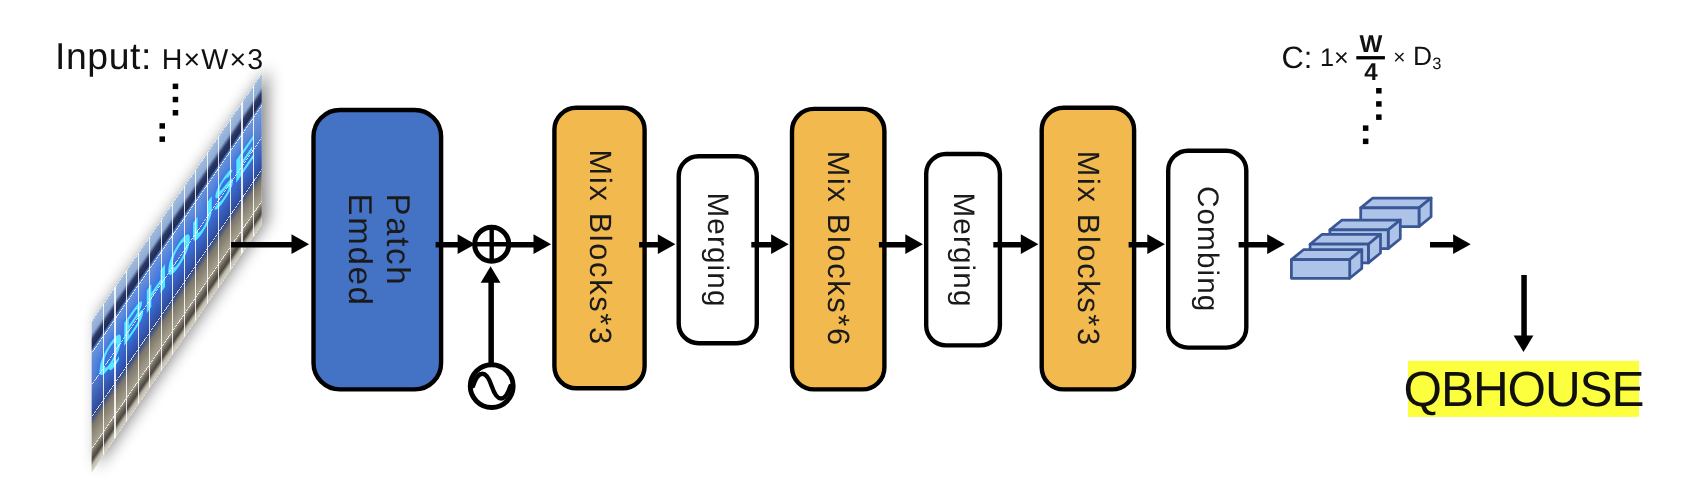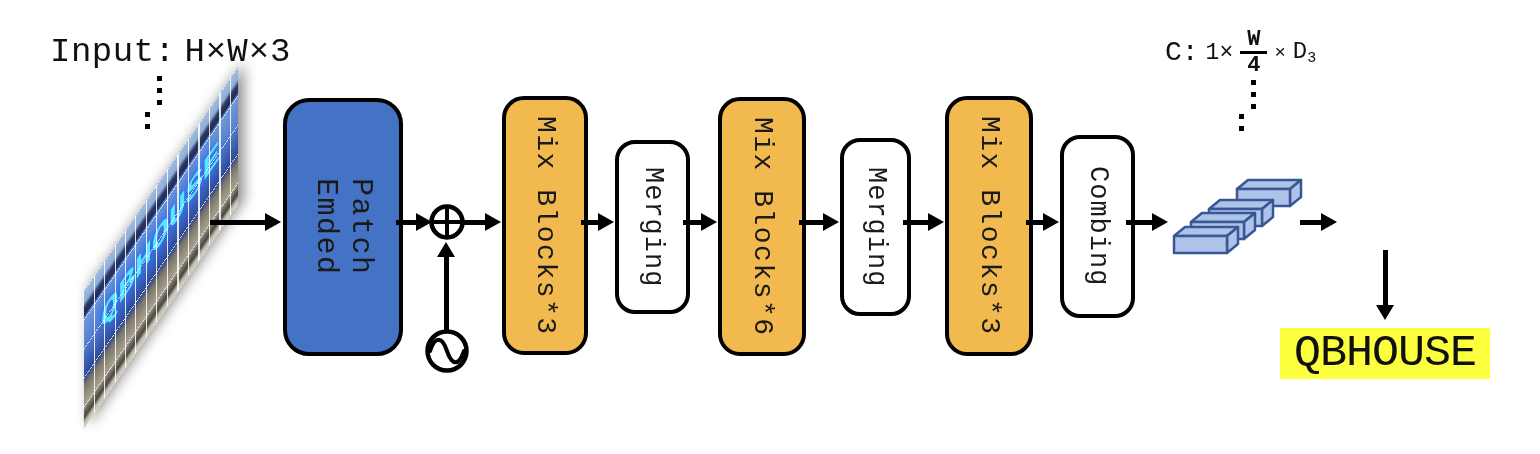--- a/index.html
+++ b/index.html
@@ -1,24 +1,24 @@
 <!DOCTYPE html>
 <html><head>
 <meta charset="utf-8">
 <style>
   html,body { margin:0; padding:0; background:#ffffff; }
   .canvas {
     position:relative; width:1540px; height:454px; background:#ffffff;
-    font-family:Liberation Mono, monospace; color:#111; overflow:hidden;
+    font-family:Liberation Sans, sans-serif; color:#111; overflow:hidden;
   }
 
   
   .input-label { position:absolute; left:50px; top:33px; display:flex; align-items:baseline; gap:9px; white-space:nowrap; }
   .input-label .big { font-size:34px; letter-spacing:0.5px; }
-  .input-label .small { font-size:34px; letter-spacing:1px; }
+  .input-label .small { font-size:26px; letter-spacing:1px; }
 
   
   .dot { position:absolute; width:5px; height:5px; background:#000; }
 
   
   .input-img {
     position:absolute; left:83px; top:292px; width:155px; height:138px;
     transform:skewY(-55.5deg); transform-origin:0 0; z-index:1;
     background:linear-gradient(180deg,
       #a5bddc 0%, #8fadd6 9%, #2e3a64 13%, #1f2c55 18%, #6f98da 21%,

